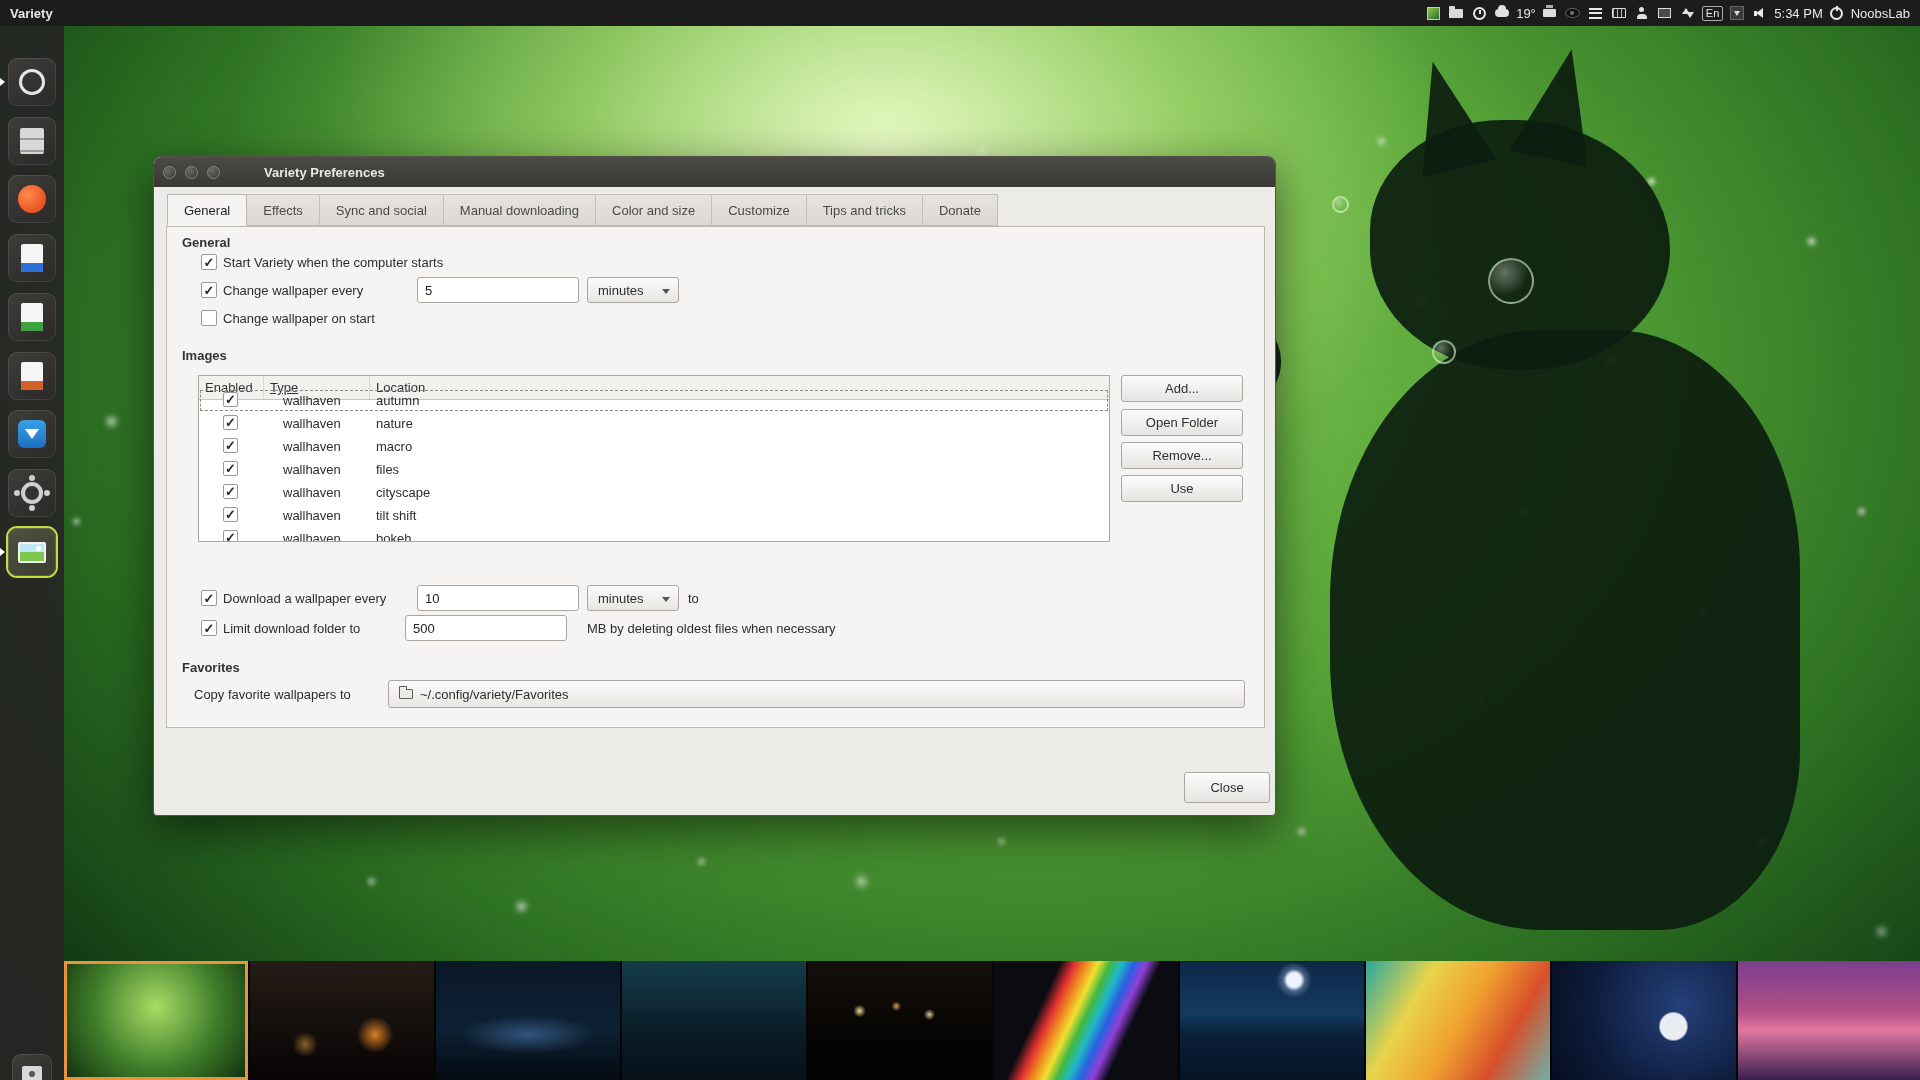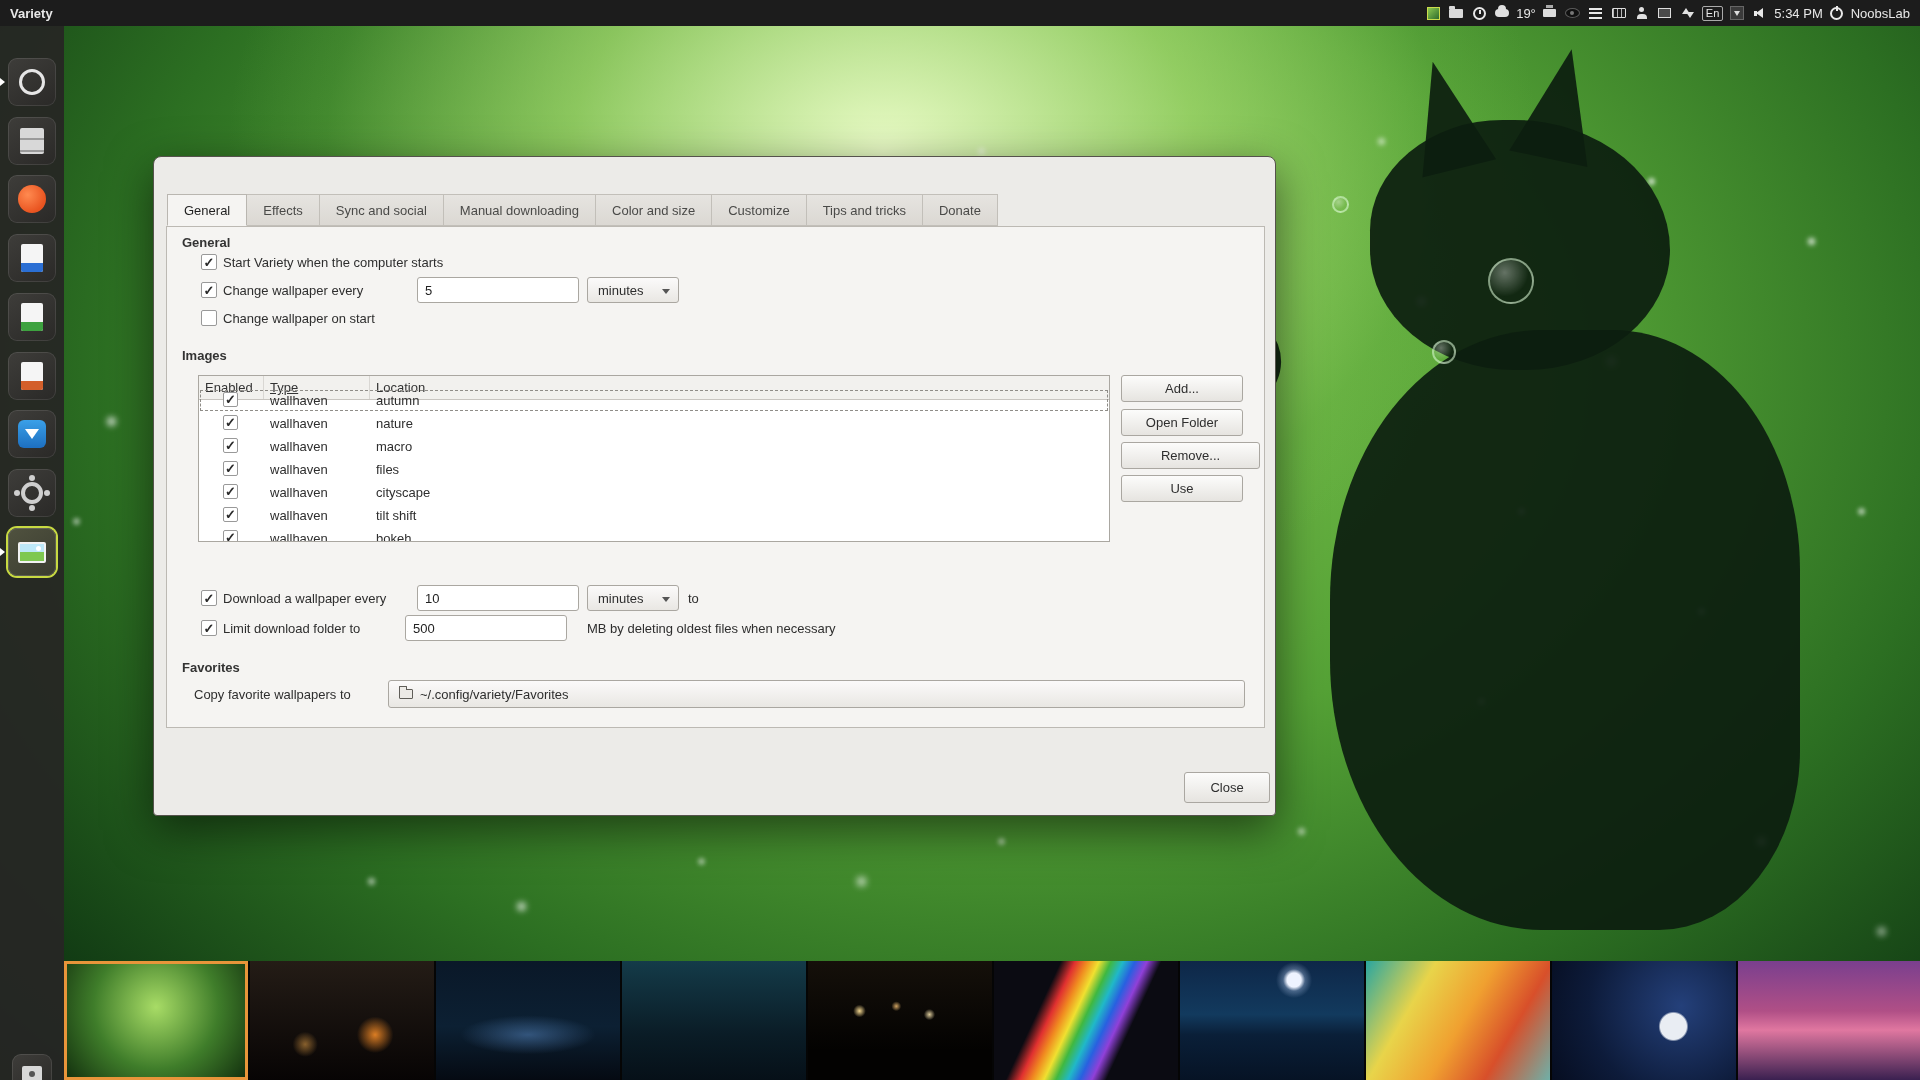--- a/index.html
+++ b/index.html
@@ -148,21 +148,21 @@
     background:#fff; border:1px solid #aaa7a1; overflow:hidden; }
   .tbl-header { position:relative; height:24px; background:#f2f1ee; border-bottom:1px solid #c8c5c0;
     display:flex; align-items:center; font-size:13px; color:#333; }
   .th { position:absolute; }
   .th-enabled { left:6px; } .th-type { left:71px;text-decoration:underline; } .th-location { left:177px; }
   .col-sep { position:absolute; top:0; bottom:0; width:1px; background:#d9d7d3; }
   .sep1 { left:64px; } .sep2 { left:170px; }
   .tbl-rows { position:relative; margin-top:-11px; }
   .trow { position:relative; height:23px; display:flex; align-items:center; }
   .trow .row-cb { position:absolute; left:24px; top:3px; width:15px; height:15px; }
-  .trow .cell-type { position:absolute; left:71px; white-space:nowrap; }
+  .trow .cell-type { position:absolute; left:84px; white-space:nowrap; }
   .trow .cell-loc { position:absolute; left:177px; white-space:nowrap; }
   .trow.clipped { outline:1px dashed #8f8d88; outline-offset:-2px; }
   .trow.sel { background:#3d74d4; color:#fff; }
 
   
   .thumbstrip { position:absolute; left:64px; right:0; top:961px; height:119px; background:#050505;
     display:flex; gap:2px; z-index:24; }
   .thumb { flex:1 0 184px; height:100%; }
   .thumb.selected { border:3px solid #e8953a; }
   .t1 { background:radial-gradient(circle at 50% 38%, #a8dc66, #3f7d2a 55%, #14320f); }
@@ -289,20 +289,26 @@
     <div class="ltile selected" style="top:502px">
         <span class="run-arrow"></span>
         <span class="i-photo"></span>
       </div>
     <div class="ltile" style="top:1028px;width:40px;height:40px;left:12px">
         <span class="i-shot"></span>
       </div>
   </div>
 
   <div class="dialog">
+    <div class="titlebar">
+      <span class="winbtn"></span>
+      <span class="winbtn"></span>
+      <span class="winbtn"></span>
+      <span class="win-title">Variety Preferences</span>
+    </div>
 
     <div class="tabbar">
       <div class="tab active">
           <span>General</span>
         </div>
       <div class="tab">
           <span>Effects</span>
         </div>
       <div class="tab">
           <span>Sync and social</span>
@@ -390,21 +396,21 @@
           </div>
         </div>
       </div>
 
       <div class="btn" style="left:954px;top:148px;width:122px;height:27px">
           <span>Add...</span>
         </div>
       <div class="btn" style="left:954px;top:182px;width:122px;height:27px">
           <span>Open Folder</span>
         </div>
-      <div class="btn" style="left:954px;top:215px;width:139px;height:27px">
+      <div class="btn" style="left:954px;top:215px;width:122px;height:27px">
           <span>Remove...</span>
         </div>
       <div class="btn" style="left:954px;top:248px;width:122px;height:27px">
           <span>Use</span>
         </div>
 
       <span class="cb checked" style="left:34px;top:363px"></span>
       <span class="flabel" style="left:56px;top:364px">Download a wallpaper every</span>
       <input class="text-field" style="left: 250px; top: 358px; width: 162px;" value="10">
       <div class="dropdown" style="left:420px;top:358px;width:92px">

